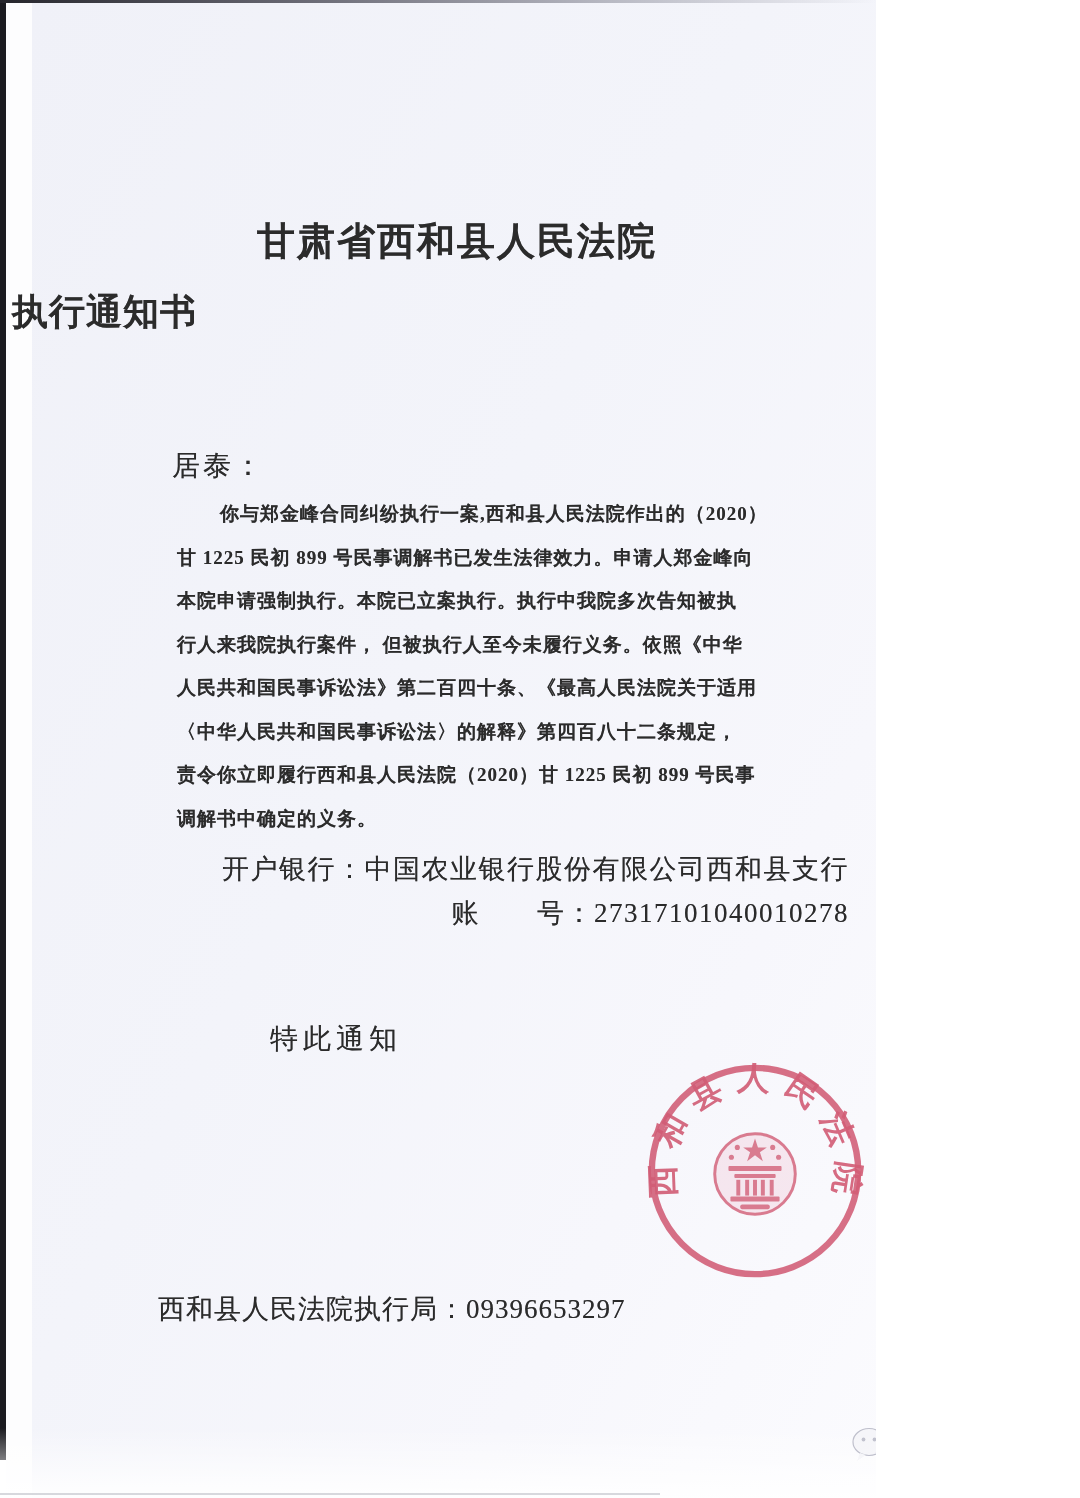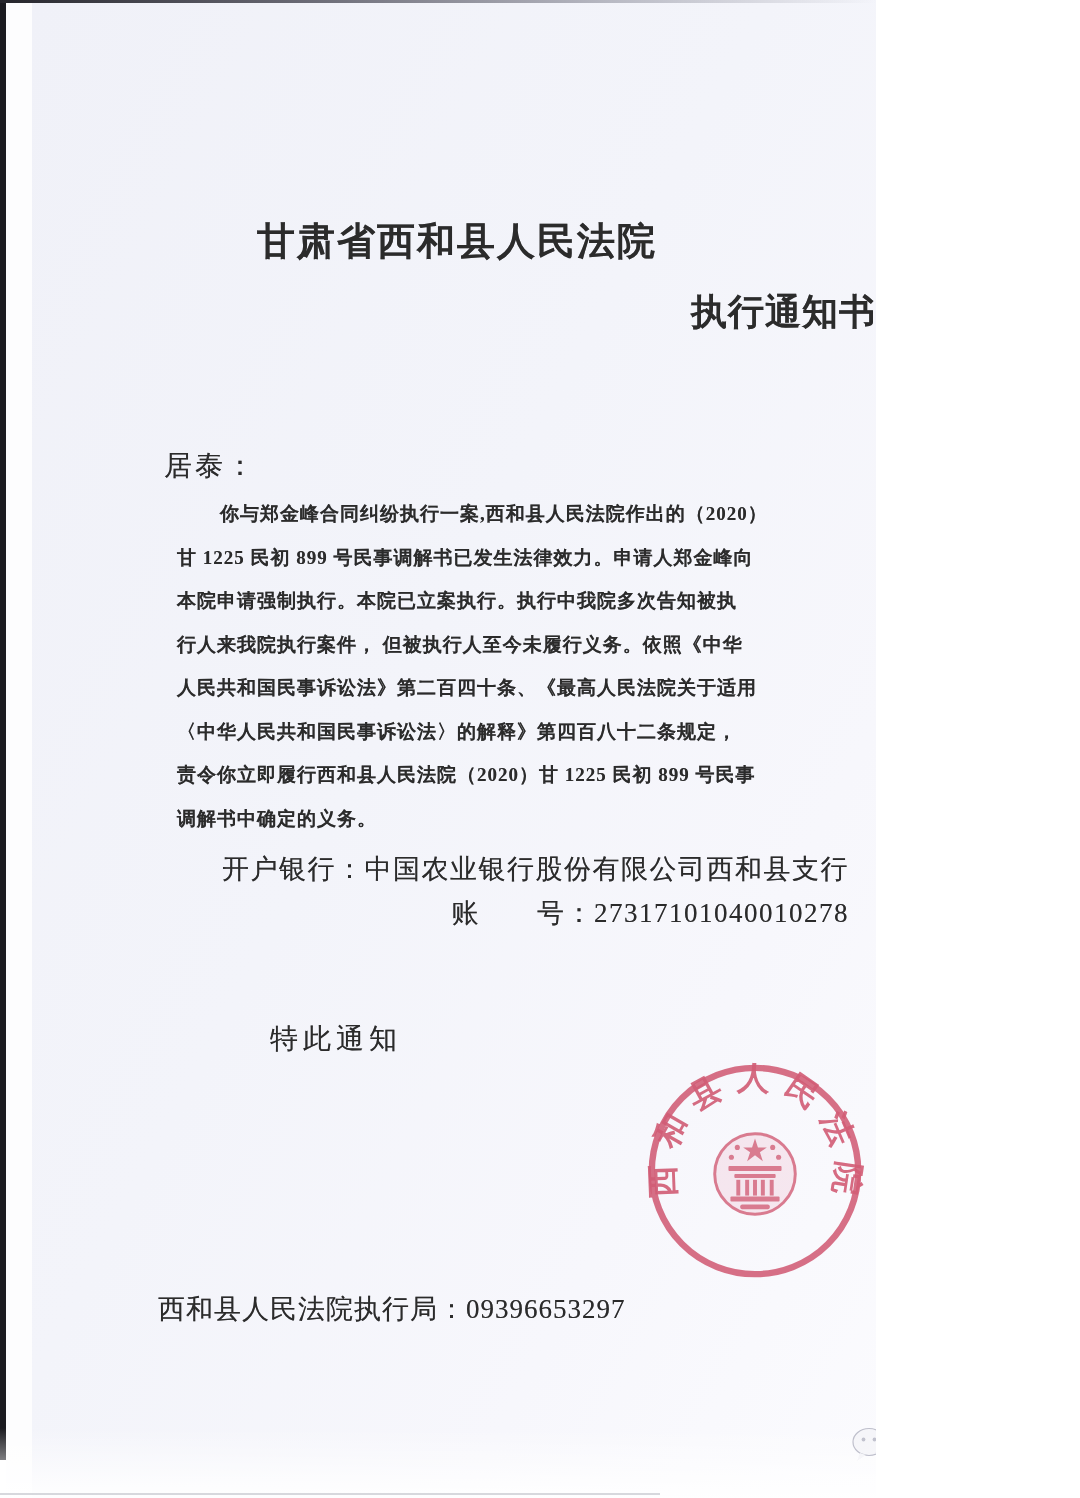--- a/index.html
+++ b/index.html
@@ -25,25 +25,25 @@
     background:linear-gradient(to right,#26262c 0%,#6a6a75 35%,#b9bac4 70%,rgba(200,200,210,0));
   }
   .edge-faint-bottom{position:absolute;left:0;top:1493px;width:660px;height:2px;background:#b7b8c1;opacity:.55;}
 
   .txt{position:absolute;white-space:nowrap;text-shadow:0 0 .6px rgba(45,45,50,.55);}
   .doc-title{
     left:0;top:216px;width:100%;text-align:center;padding-left:38px;box-sizing:border-box;
     font-size:38px;font-weight:bold;letter-spacing:2px;
   }
   .doc-subtitle{
-    left:0;top:288px;width:100%;text-align:right;padding-left:12px;box-sizing:border-box;
+    left:0;top:288px;width:100%;text-align:left;padding-left:12px;box-sizing:border-box;
     font-size:36px;font-weight:bold;letter-spacing:1px;
   }
   .case-number{left:0;top:403px;width:100%;text-align:right;padding-right:172px;box-sizing:border-box;font-size:27px;}
-  .addressee{left:164px;top:447px;font-size:28px;letter-spacing:3px;}
+  .addressee{left:172px;top:447px;font-size:28px;letter-spacing:3px;}
   .body-block{position:absolute;left:177px;top:492px;width:820px;}
   .body-line{white-space:nowrap;font-size:19px;line-height:43.5px;height:43.5px;letter-spacing:1px;text-shadow:0 0 .6px rgba(45,45,50,.55);font-weight:bold;}
   .body-line.indent{padding-left:43px;}
   .account-block{position:absolute;left:222px;top:847px;}
   .account-line{white-space:nowrap;font-size:27px;line-height:44px;height:44px;letter-spacing:1.5px;text-shadow:0 0 .6px rgba(45,45,50,.55);text-align:right;}
   .closing{left:270px;top:1020px;font-size:28px;letter-spacing:5px;}
   .date-line{left:590px;top:1158px;font-size:27px;letter-spacing:1.5px;z-index:2;}
   .contact{left:158px;top:1291px;font-size:27px;letter-spacing:1px;}
 
   

